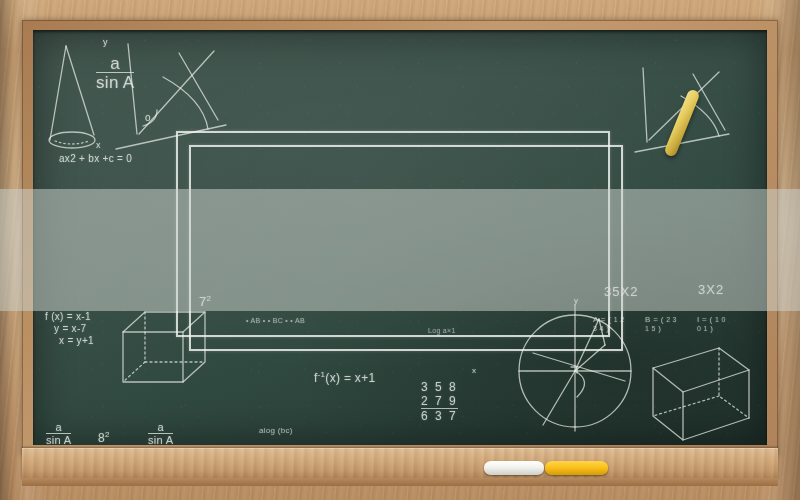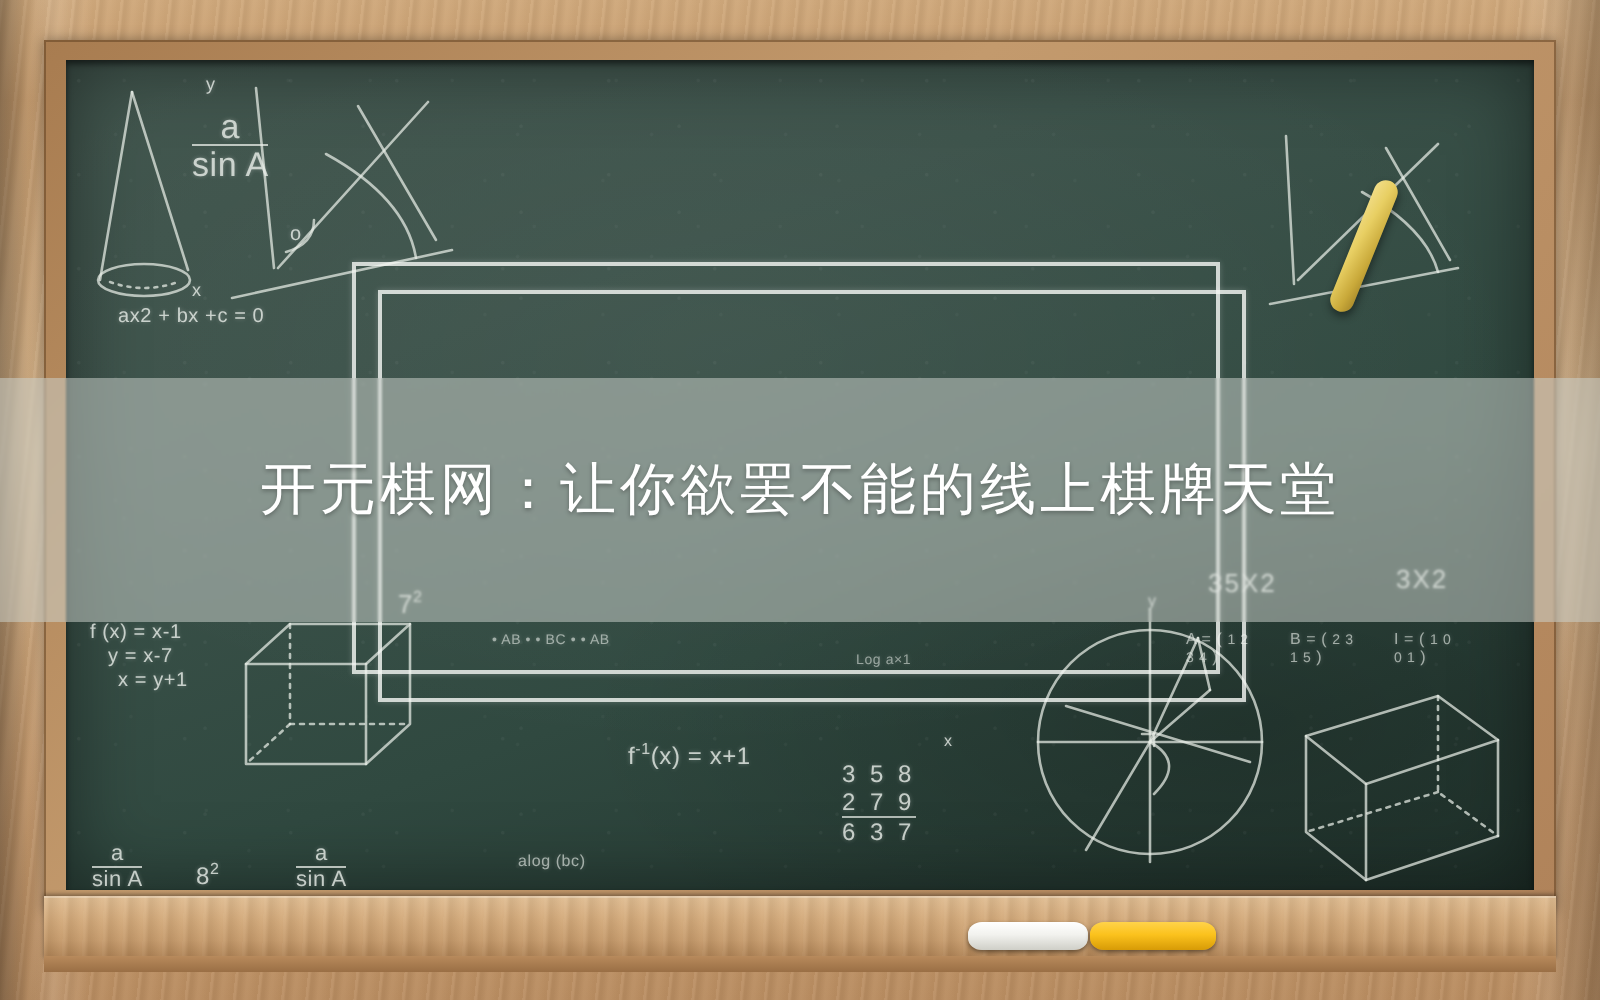--- a/index.html
+++ b/index.html
@@ -319,15 +319,14 @@
   </div>
 
   <div class="chalk-stick-yellow"></div>
 
   <div class="ledge"></div>
   <div class="ledge-lip"></div>
   <div class="chalk-white"></div>
   <div class="chalk-yellow"></div>
 
   <div class="headline-band"></div>
-  <div class="headline-text">开元棋网：让你欲罢不能的线上棋牌天堂</div>
 
 </div>
 
 </body></html>

